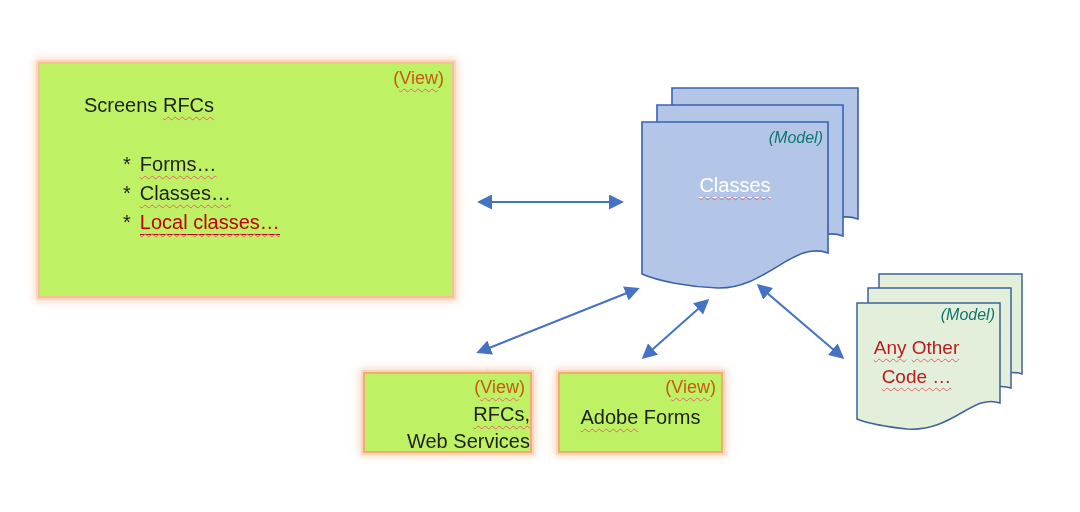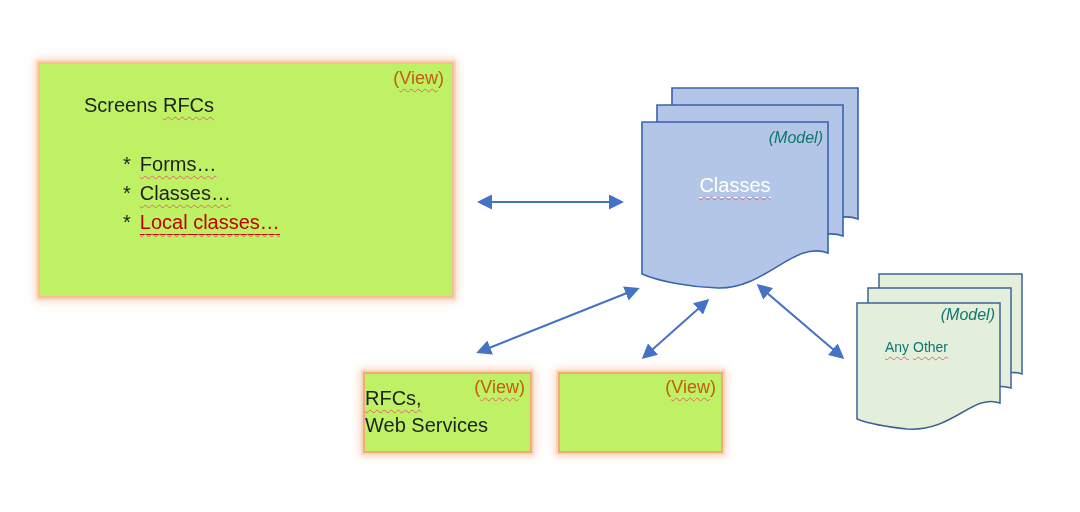--- a/index.html
+++ b/index.html
@@ -31,25 +31,25 @@
   .ul-solid{border-bottom:1.6px solid currentColor;padding-bottom:1px;}
 
   .report-title{position:absolute;left:44px;top:30px;font-size:20px;white-space:nowrap;}
   .bullets{position:absolute;left:62px;top:86px;font-size:20px;line-height:29px;}
   .bullet-row{white-space:nowrap;margin-left:21px;}
   .bullet-prefix{display:inline-block;margin-right:9px;}
   .red-item{color:#c00000;}
 
   .stack-text{position:absolute;text-align:center;white-space:nowrap;}
   .classes-text{left:642px;top:171px;width:186px;color:#ffffff;font-size:20px;line-height:28px;}
-  .other-text{left:857px;top:333px;width:119px;color:#0f766e;font-size:14px;line-height:29px;}
+  .other-text{left:857px;top:333px;width:119px;color:#b91c1c;font-size:19px;line-height:29px;}
   .blue-model{left:642px;top:129px;width:181px;text-align:right;}
   .green-model{left:857px;top:306px;width:138px;text-align:right;}
 
-  .rfc-lines{position:absolute;left:0;top:11px;width:100%;text-align:left;
+  .rfc-lines{position:absolute;left:0;top:27px;width:100%;text-align:right;
              font-size:20px;line-height:27px;white-space:nowrap;}
   .adobe-line{position:absolute;left:0;top:32px;width:100%;text-align:center;
               font-size:20px;white-space:nowrap;}
 </style>
 </head>
 <body>
 
 <div id="stage">
 
   <svg id="shape-layer" viewBox="0 0 1080 512" xmlns="http://www.w3.org/2000/svg">
@@ -114,22 +114,27 @@
     <div class="rfc-lines">
       <div><span class="wavy">RFCs,</span></div>
       <div>Web Services</div>
     </div>
   </div>
 
   <div class="orange-box" style="left:558px;top:372px;width:161px;height:77px;">
     <div class="view-tag" style="top:3px;right:5px;">
       <span>(</span><span class="wavy">View</span><span>)</span>
     </div>
+    <div class="adobe-line">
+      <span class="wavy">Adobe</span>
+      <span>Forms</span>
+    </div>
   </div>
 
   <div class="overlay model-tag green-model">
     <span>(</span><span>Model</span><span>)</span>
   </div>
   <div class="overlay stack-text other-text">
     <div><span class="wavy">Any</span> <span class="wavy">Other</span></div>
+    <div><span class="wavy">Code …</span></div>
   </div>
 
 </div>
 
 </body></html>

